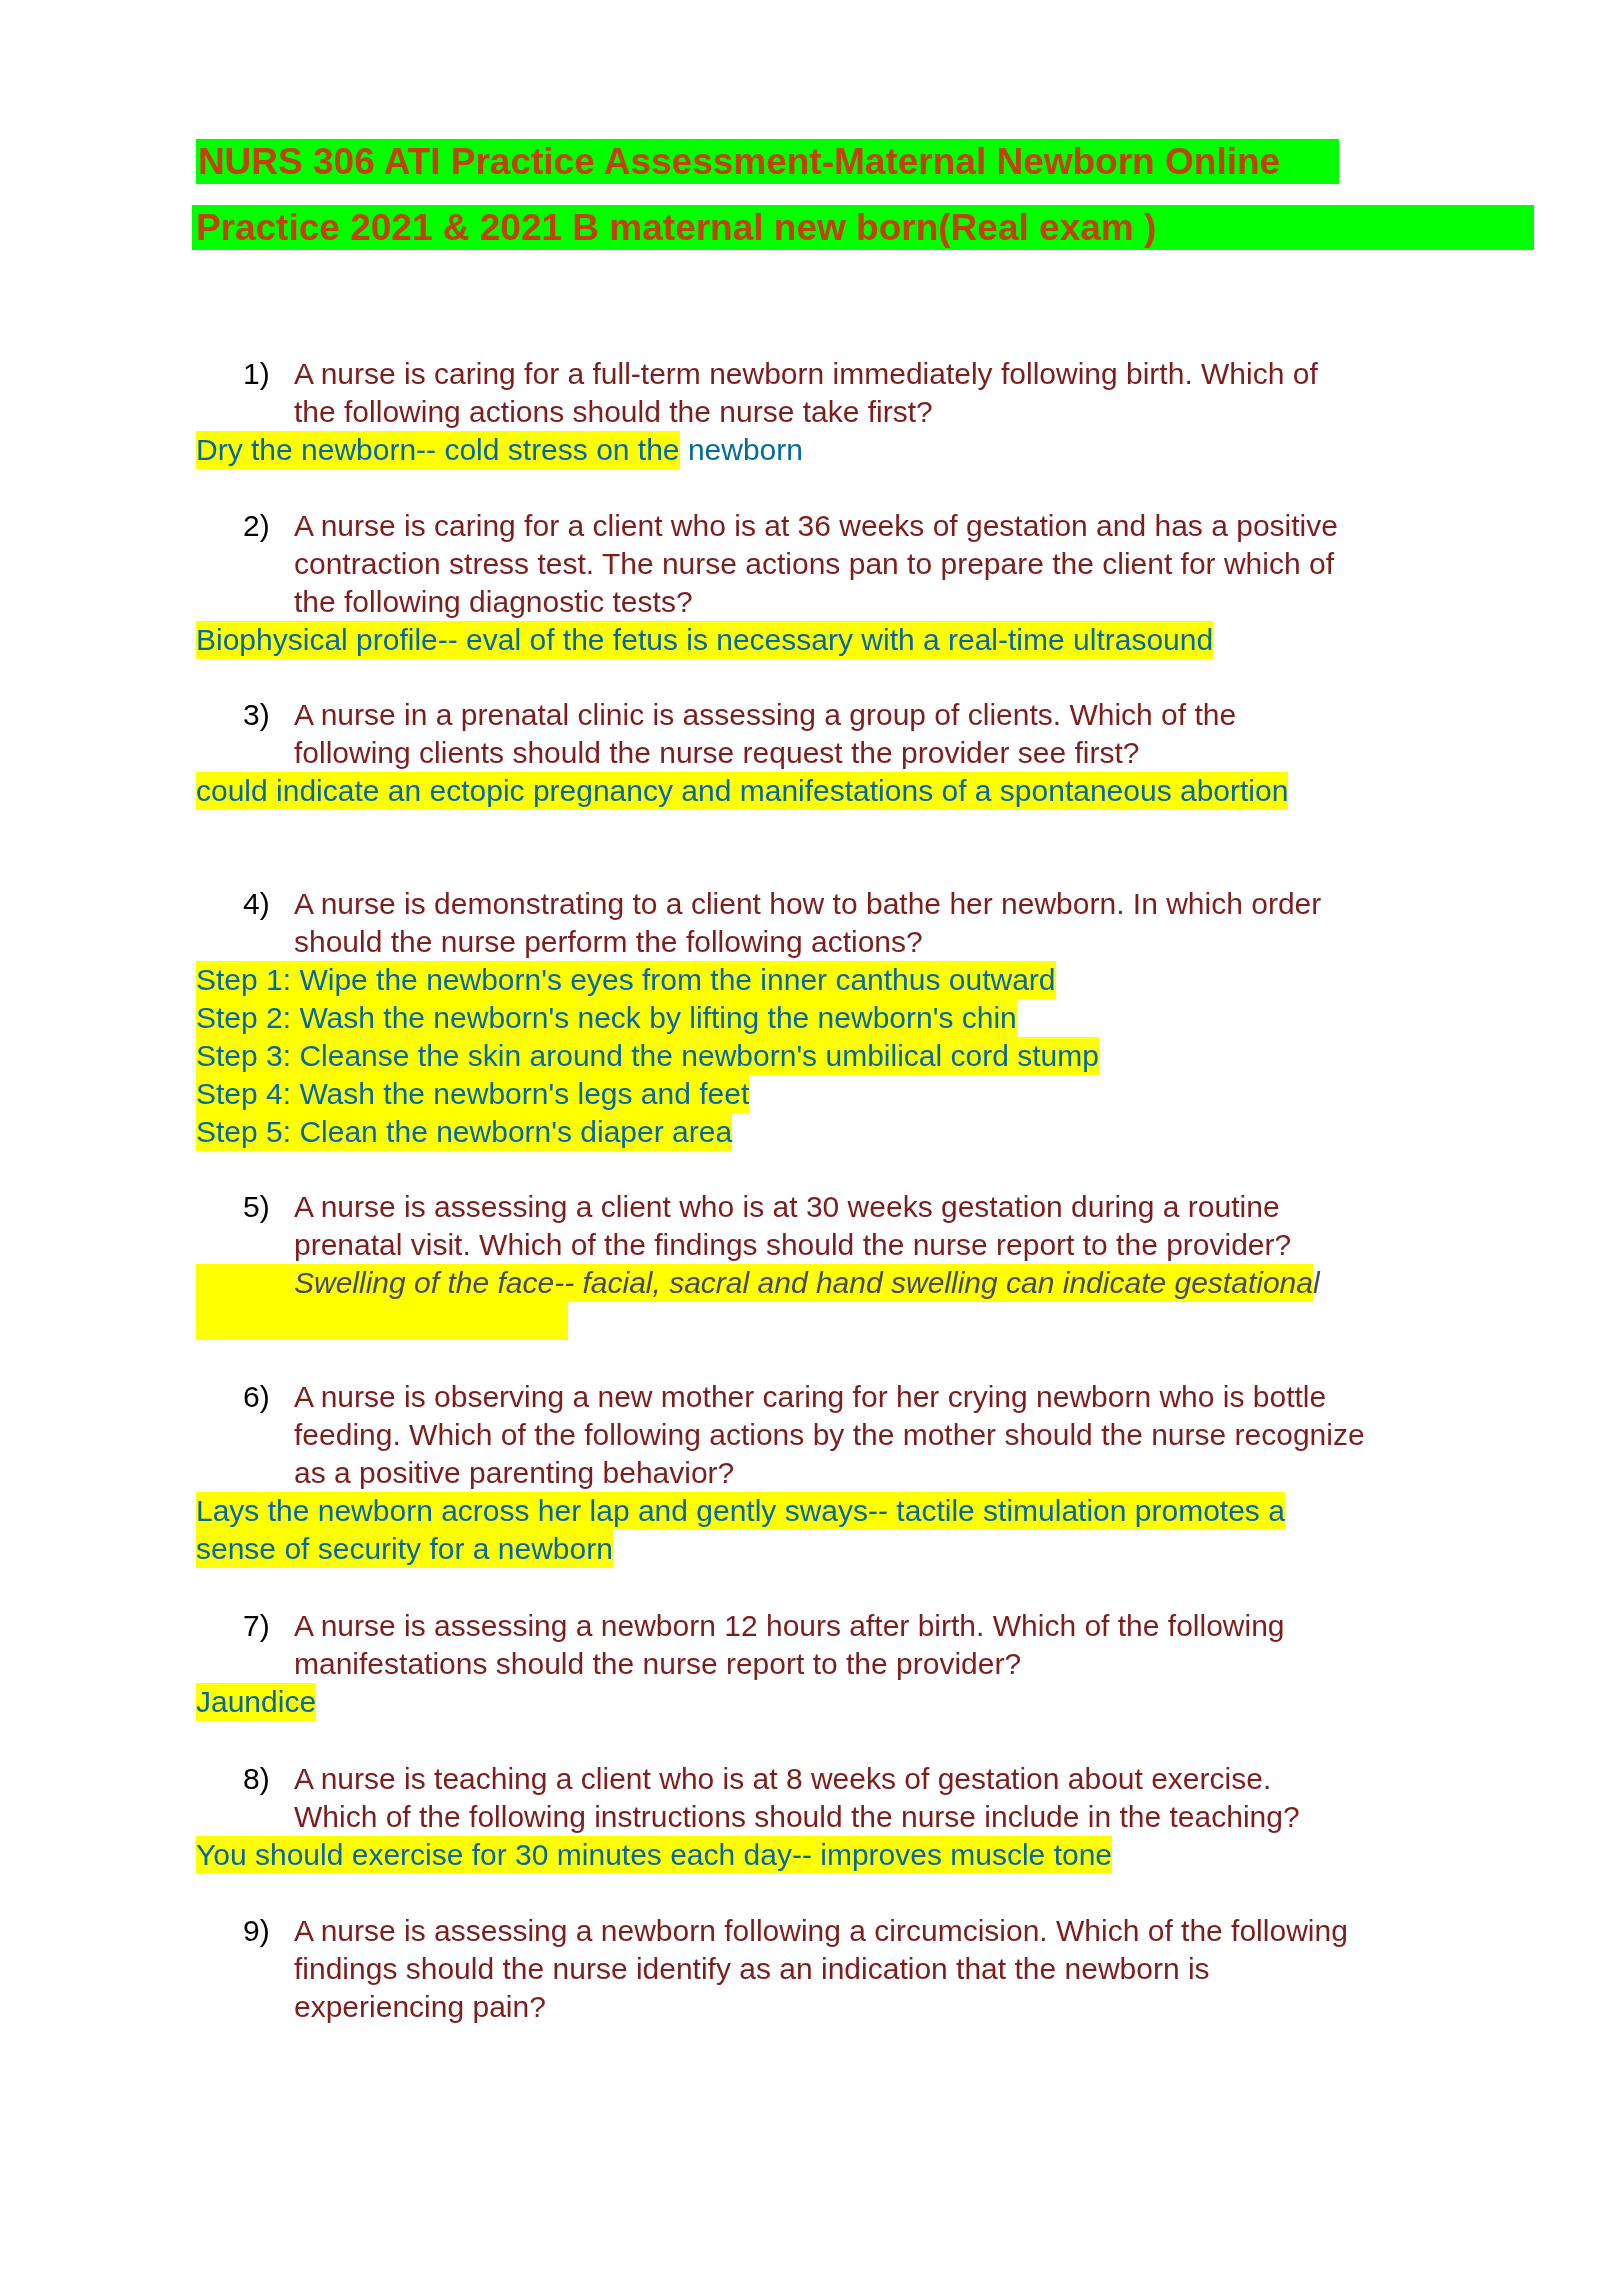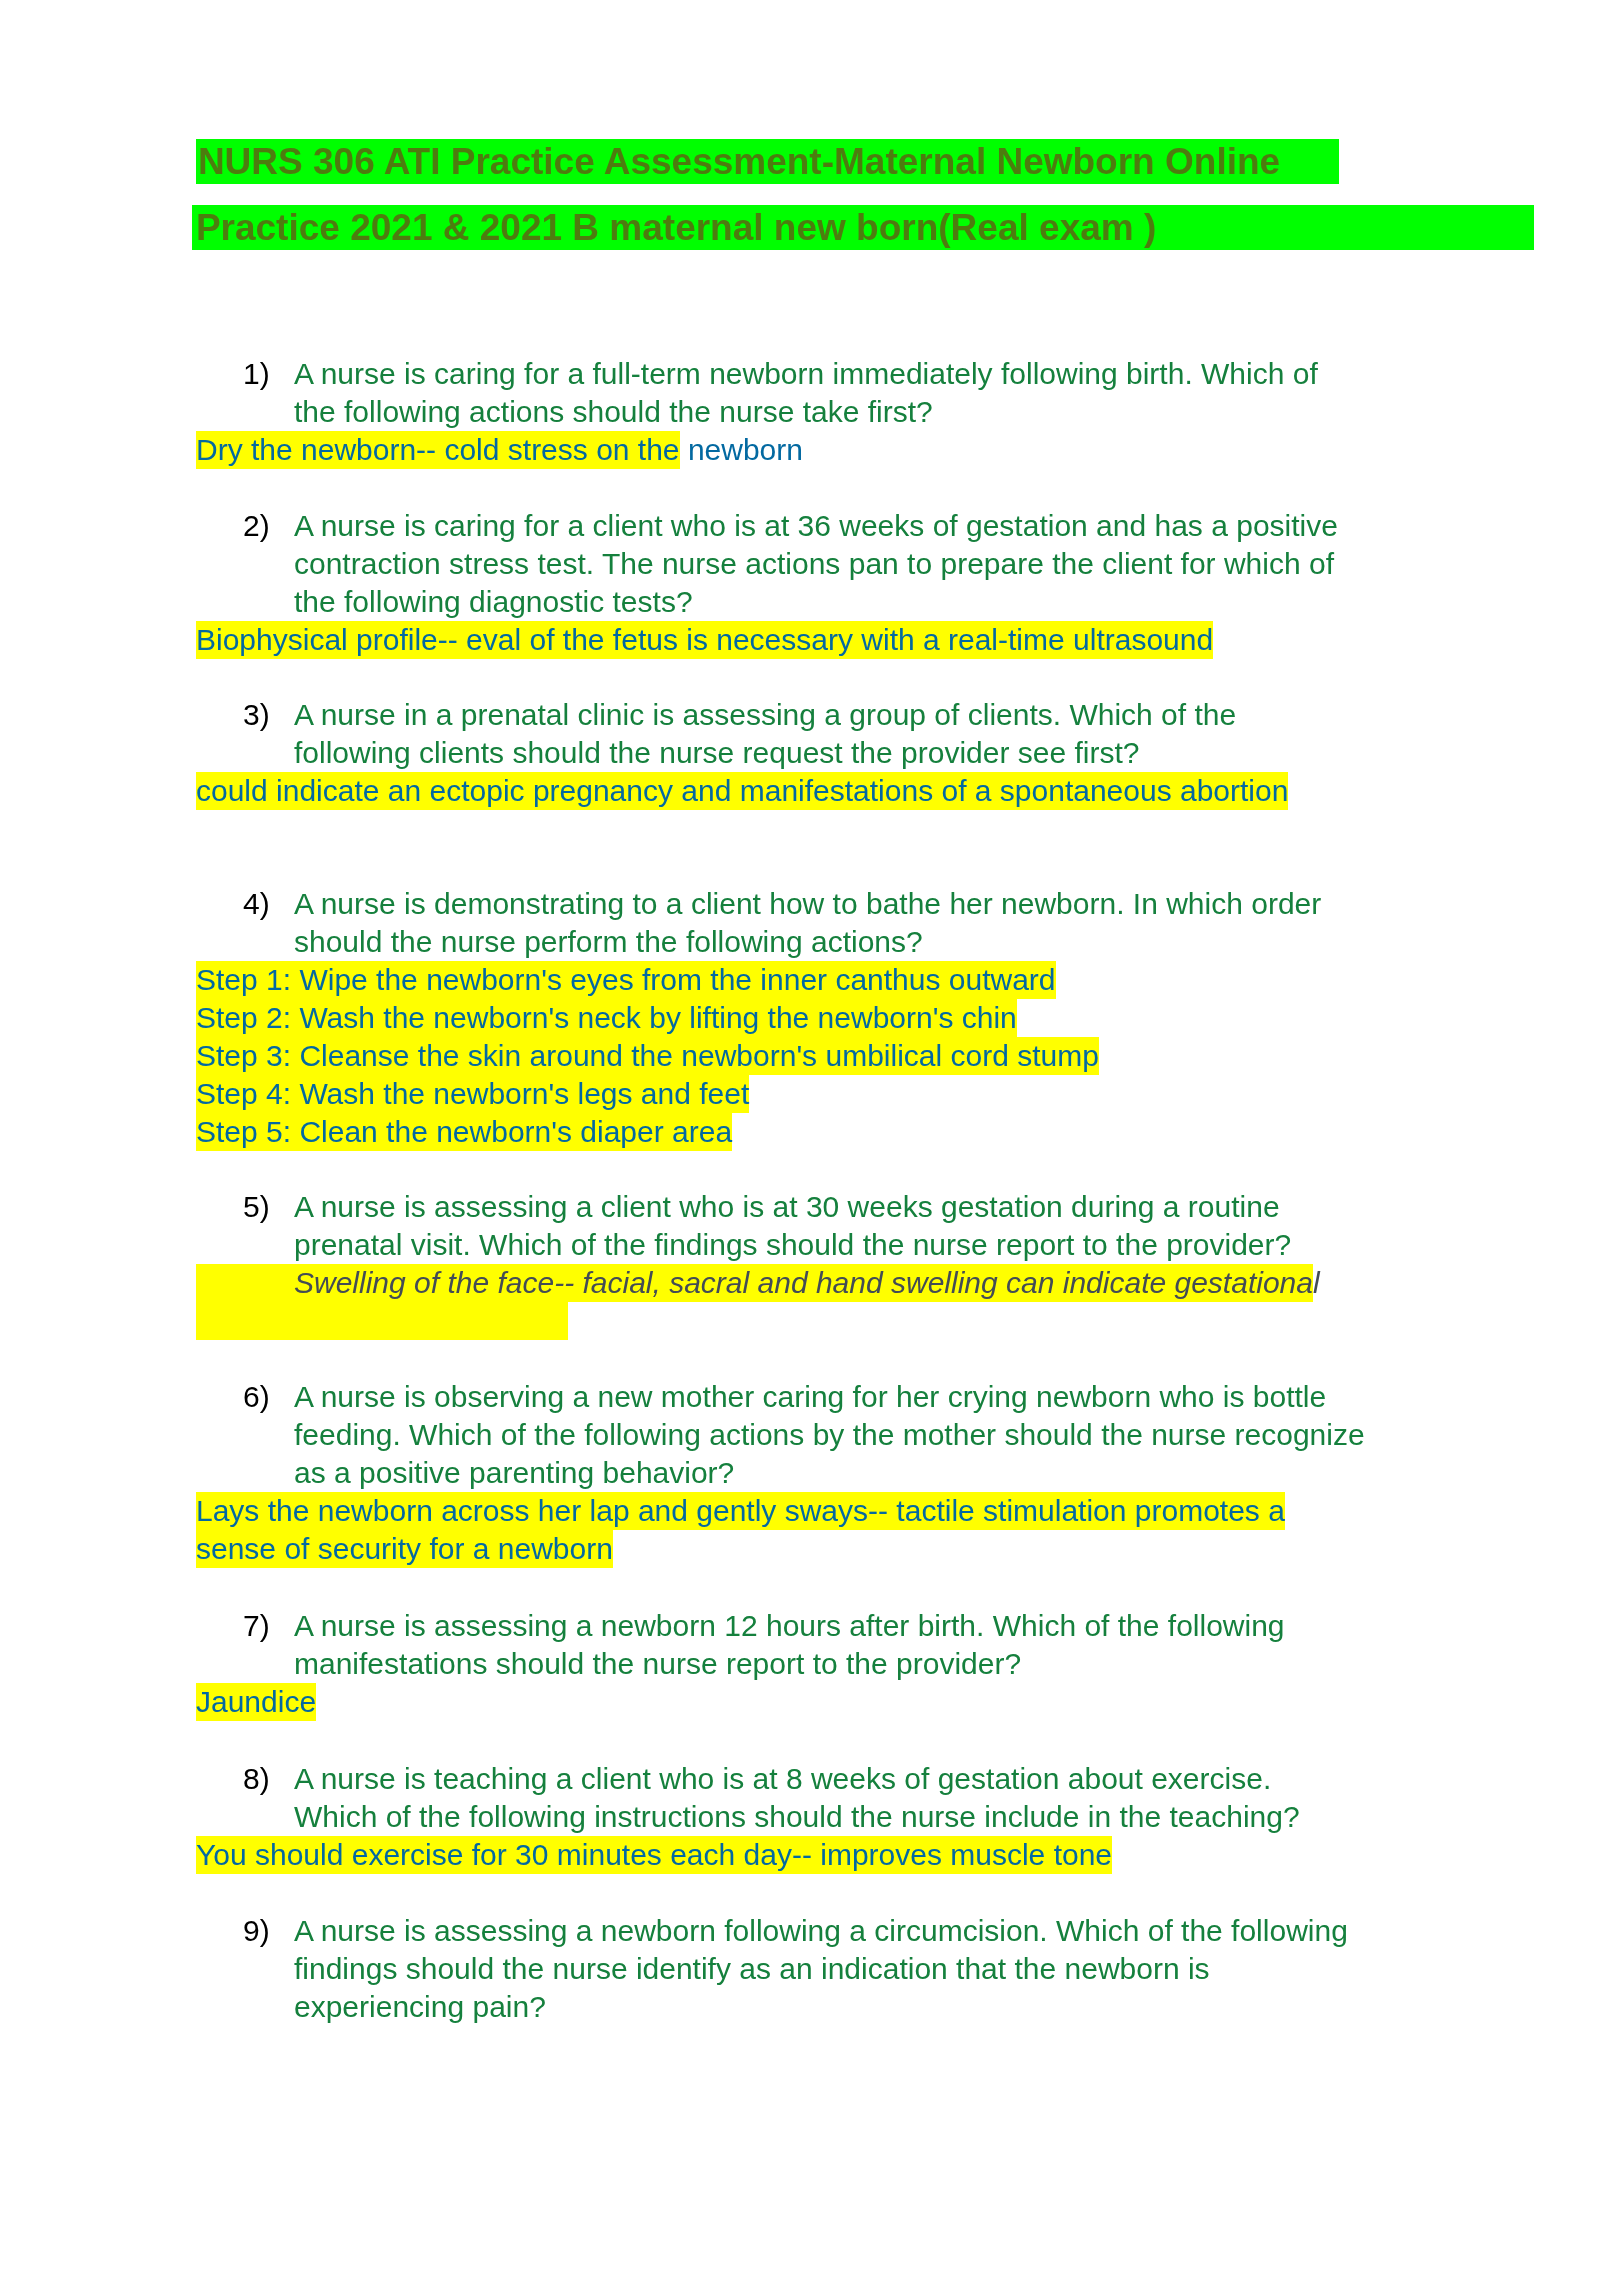--- a/index.html
+++ b/index.html
@@ -6,34 +6,34 @@
   body {
     width: 1620px; height: 2293px; position: relative; overflow: hidden;
     font-family: "Liberation Sans", sans-serif;
     color: #46515a;
   }
   .page { position: absolute; left: 0; top: 0; width: 1620px; height: 2293px; }
 
   .title { position: absolute; left: 192px; top: 139px; width: 1353px; }
   .title-line {
     display: block; position: relative; height: 45px; line-height: 45px;
-    font-weight: bold; font-size: 37px; color: #4d7c0f; white-space: nowrap;
+    font-weight: bold; font-size: 37px; color: #c2410c; white-space: nowrap;
   }
   .title-line .bg { position: absolute; top: 0; bottom: 0; background: #00ff00; }
   .title-line .txt { position: relative; }
   .t1 .bg { left: 3.9px; width: 1143px; }
   .t1 .txt { left: 5.9px; }
   .t2 { margin-top: 21px; }
   .t2 .bg { left: 0; width: 1342px; }
   .t2 .txt { left: 3.9px; }
 
   .qa { position: absolute; left: 0; width: 1620px; }
   .q { position: relative; font-size: 30px; line-height: 38px; }
   .q .num { position: absolute; left: 243px; top: 0; color: #000000; }
-  .q .text { display: block; margin-left: 294px; width: 1176px; color: #15803d; }
+  .q .text { display: block; margin-left: 294px; width: 1176px; color: #7f1d1d; }
   .ans { position: relative; font-size: 30px; line-height: 38px; margin-left: 196px; color: #0369a1; white-space: nowrap; }
   .hl { background: #ffff00; }
   .ans-line { display: block; height: 38px; }
   .ans-line span { display: inline-block; height: 38px; }
 
   .q5ans { position: relative; height: 76px; font-style: italic; }
   .q5ans .bgA { position: absolute; left: 196px; top: 0; width: 1117px; height: 38px; background: #ffff00; }
   .q5ans .bgB { position: absolute; left: 196px; top: 38px; width: 372px; height: 38px; background: #ffff00; }
   .q5ans .txt { position: absolute; left: 294px; top: 0; font-size: 30px; line-height: 38px; color: #434c55; white-space: nowrap; }
 </style>

